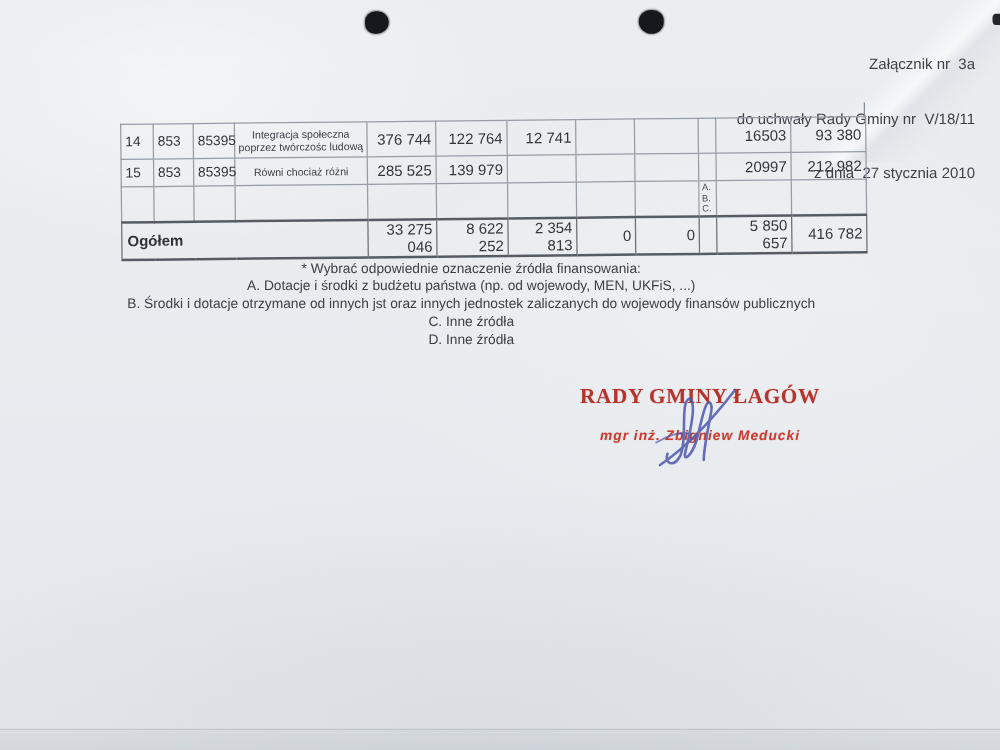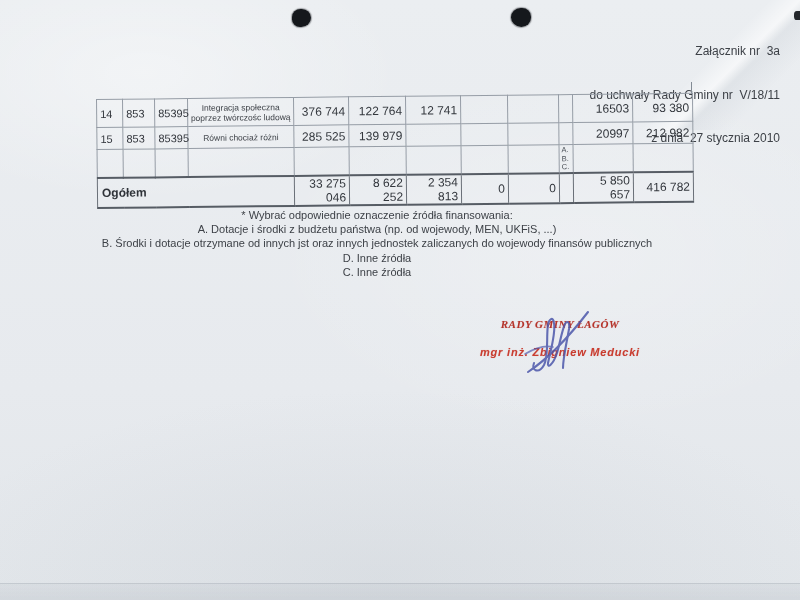--- a/index.html
+++ b/index.html
@@ -46,21 +46,21 @@
   td.total-label{font-size:12px;font-weight:bold;text-align:left;padding-left:4px;color:#2f3339;}
   td.abc-cell{padding:0;vertical-align:top;}
   .abc{font-size:7.5px;line-height:8.5px;color:#4a4f56;padding:1px 0 0 2px;}
   .artifact-vline{position:absolute;left:691px;top:82px;width:1px;height:12px;background:#838b95;}
   .footnotes{
     position:absolute;left:97px;top:208px;width:560px;
     font-size:11px;line-height:14.2px;color:#3d4147;text-align:center;
   }
   .stamp{position:absolute;left:460px;top:301px;width:200px;text-align:center;pointer-events:none;}
   .stamp-l1{font-size:11px;font-weight:bold;letter-spacing:2.6px;color:#d43b2e;text-shadow:0 0 1px rgba(212,59,46,.35);}
-  .stamp-l2{font-family:"Liberation Serif",serif;font-size:11px;font-weight:bold;letter-spacing:.5px;color:#b5342b;margin-top:17px;text-shadow:0 0 1px rgba(181,52,43,.3);font-style:italic;}
+  .stamp-l2{font-family:"Liberation Serif",serif;font-size:17px;font-weight:bold;letter-spacing:.5px;color:#b5342b;margin-top:6px;text-shadow:0 0 1px rgba(181,52,43,.3);}
   .stamp-l3{font-size:11px;font-style:italic;font-weight:bold;letter-spacing:.8px;color:#c93d30;margin-top:16px;text-shadow:0 0 1px rgba(201,61,48,.3);}
   .signature{position:absolute;left:512px;top:297px;width:112px;height:82px;}
 </style>
 </head>
 <body>
 
 <div class="page">
 
   <div class="crease-tr"></div>
   <div class="bottom-shade"></div>
@@ -154,22 +154,22 @@
         <td class="num">416 782</td>
       </tr>
     </tbody>
       </table>
   </div>
 
   <div class="footnotes">
     <div>* Wybrać odpowiednie oznaczenie źródła finansowania:</div>
     <div>A. Dotacje i środki z budżetu państwa (np. od wojewody, MEN, UKFiS, ...)</div>
     <div>B. Środki i dotacje otrzymane od innych jst oraz innych jednostek zaliczanych do wojewody finansów publicznych</div>
+    <div>C. Inne źródła</div>
     <div>D. Inne źródła</div>
-    <div>C. Inne źródła</div>
   </div>
 
   <div class="stamp">
     <div class="stamp-l2">RADY GMINY ŁAGÓW</div>
     <div class="stamp-l3">mgr inż. Zbigniew Meducki</div>
   </div>
 
   <svg class="signature" viewBox="0 0 112 82">
     <g fill="none" stroke="#4d58ab" stroke-width="2.1" stroke-linecap="round" opacity="0.85">
       <path d="M 16 75 C 34 63, 56 41, 76 15"></path>

